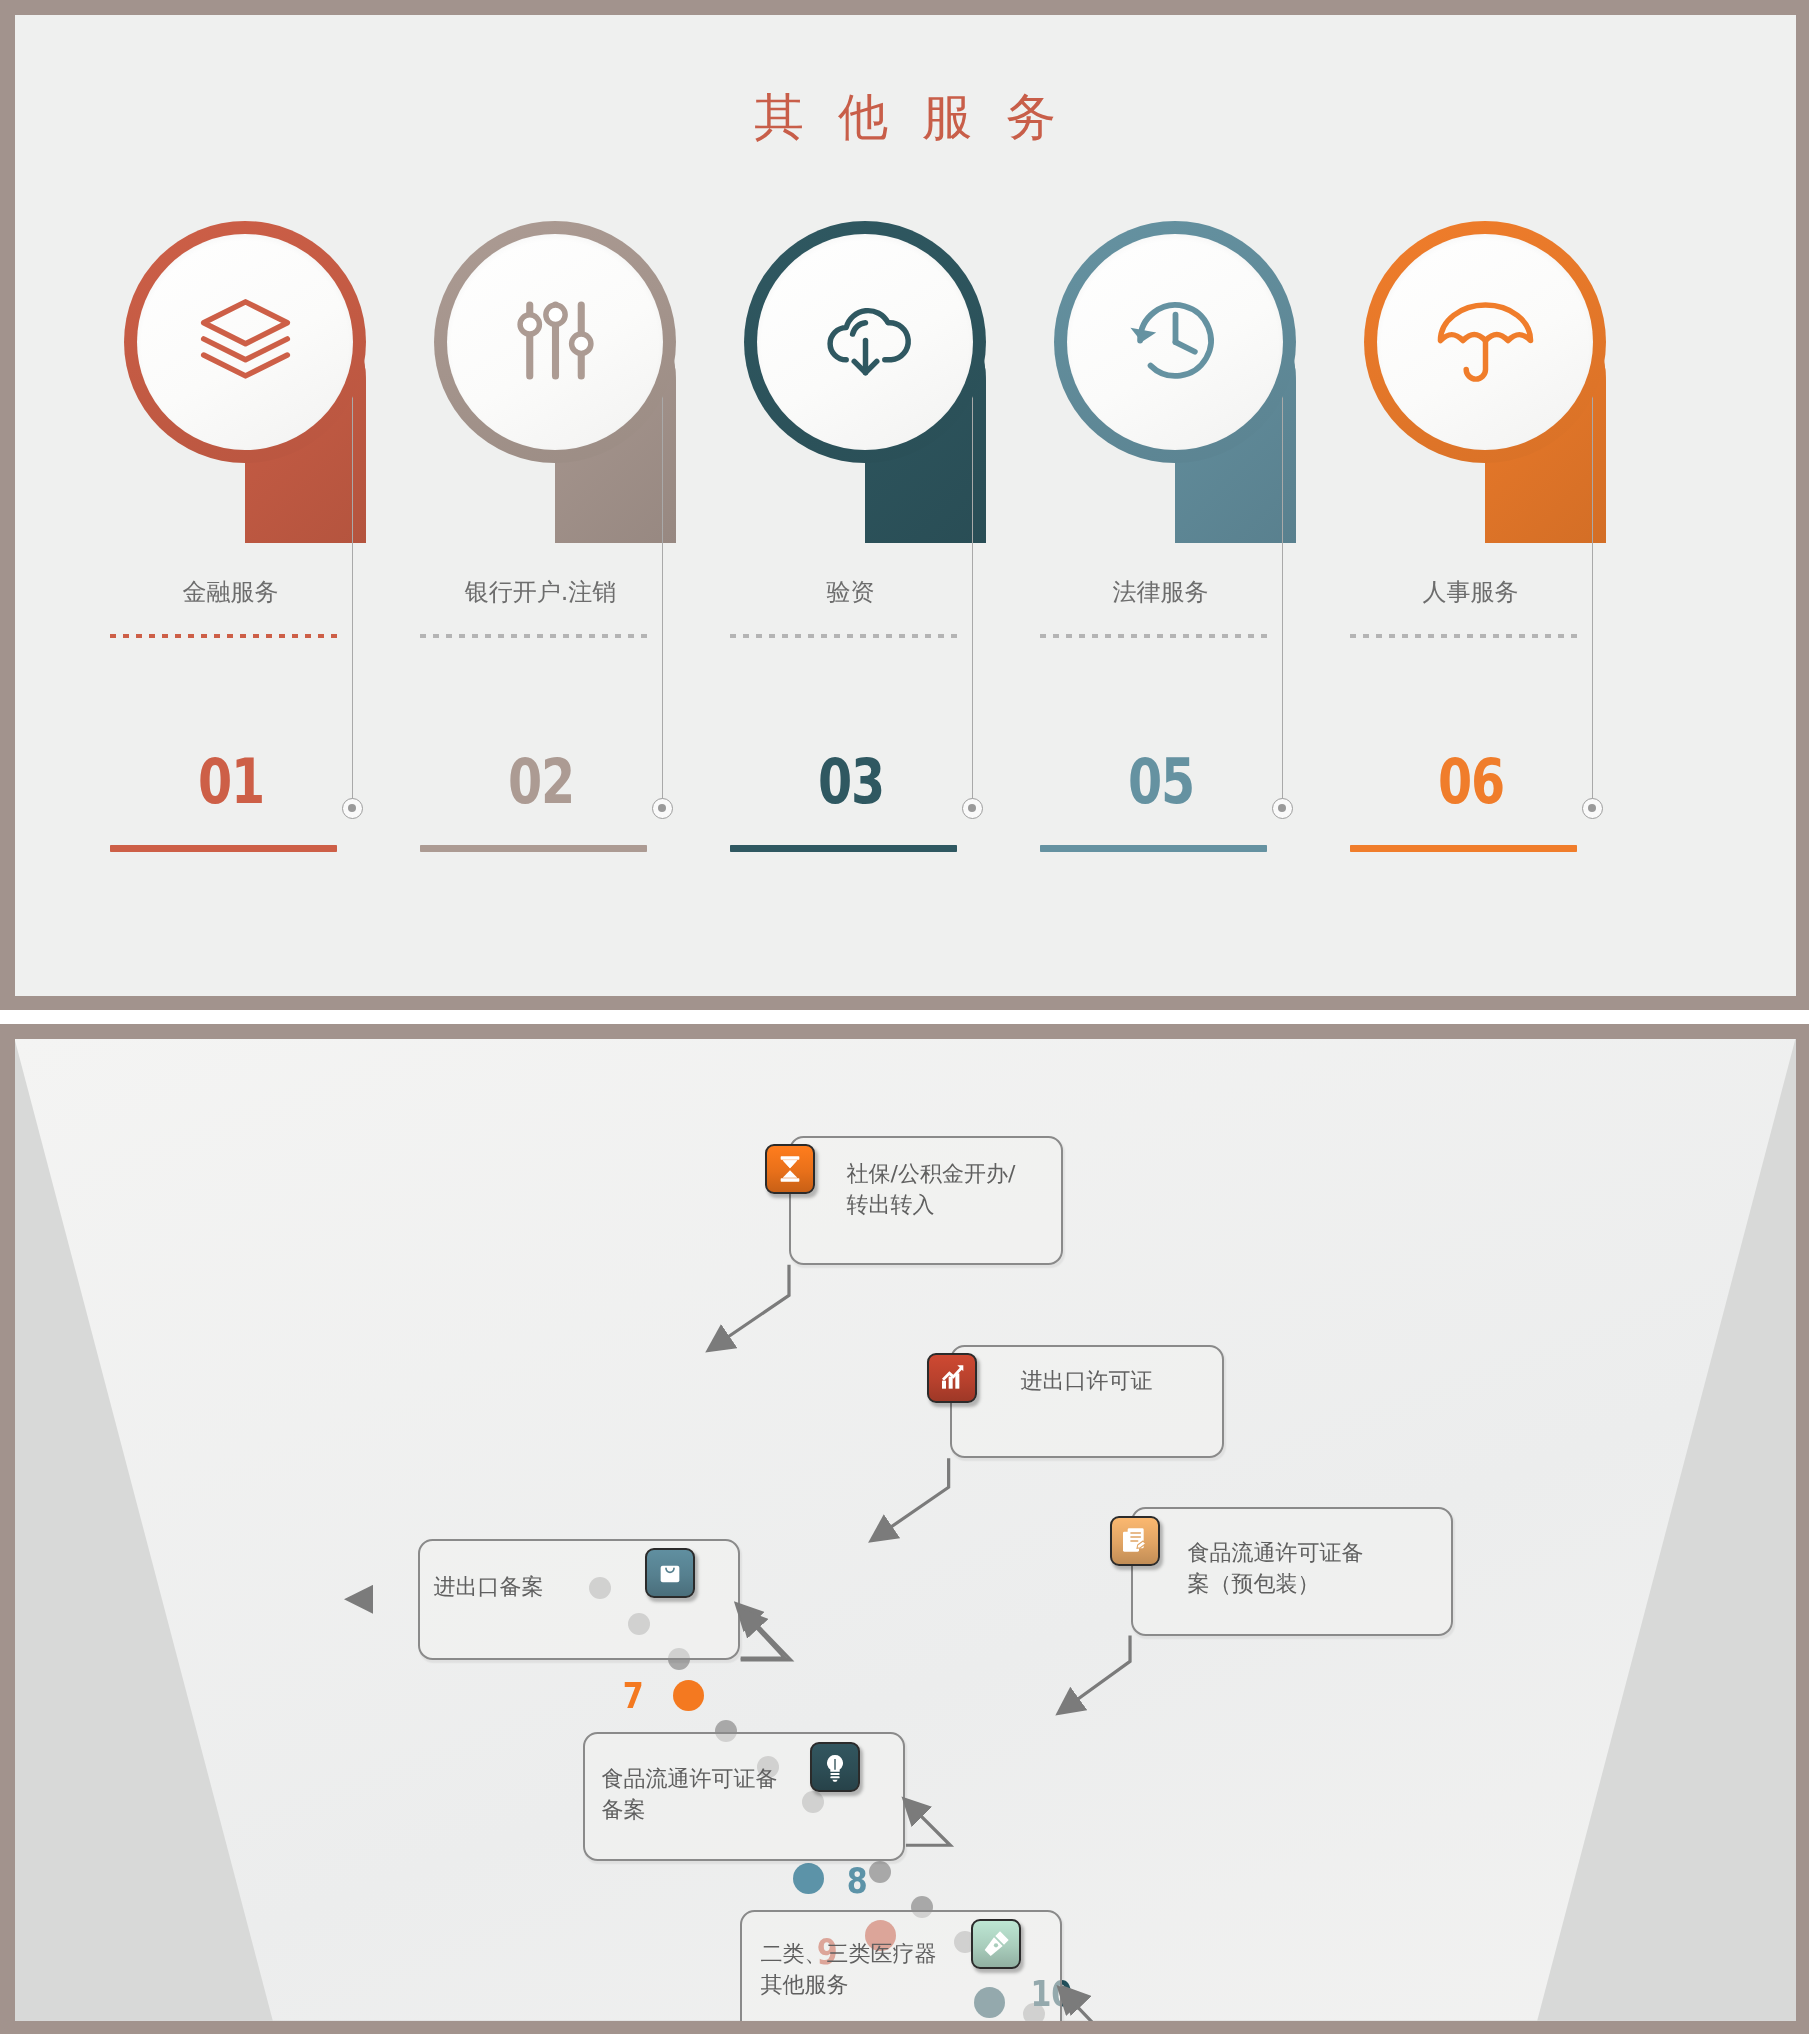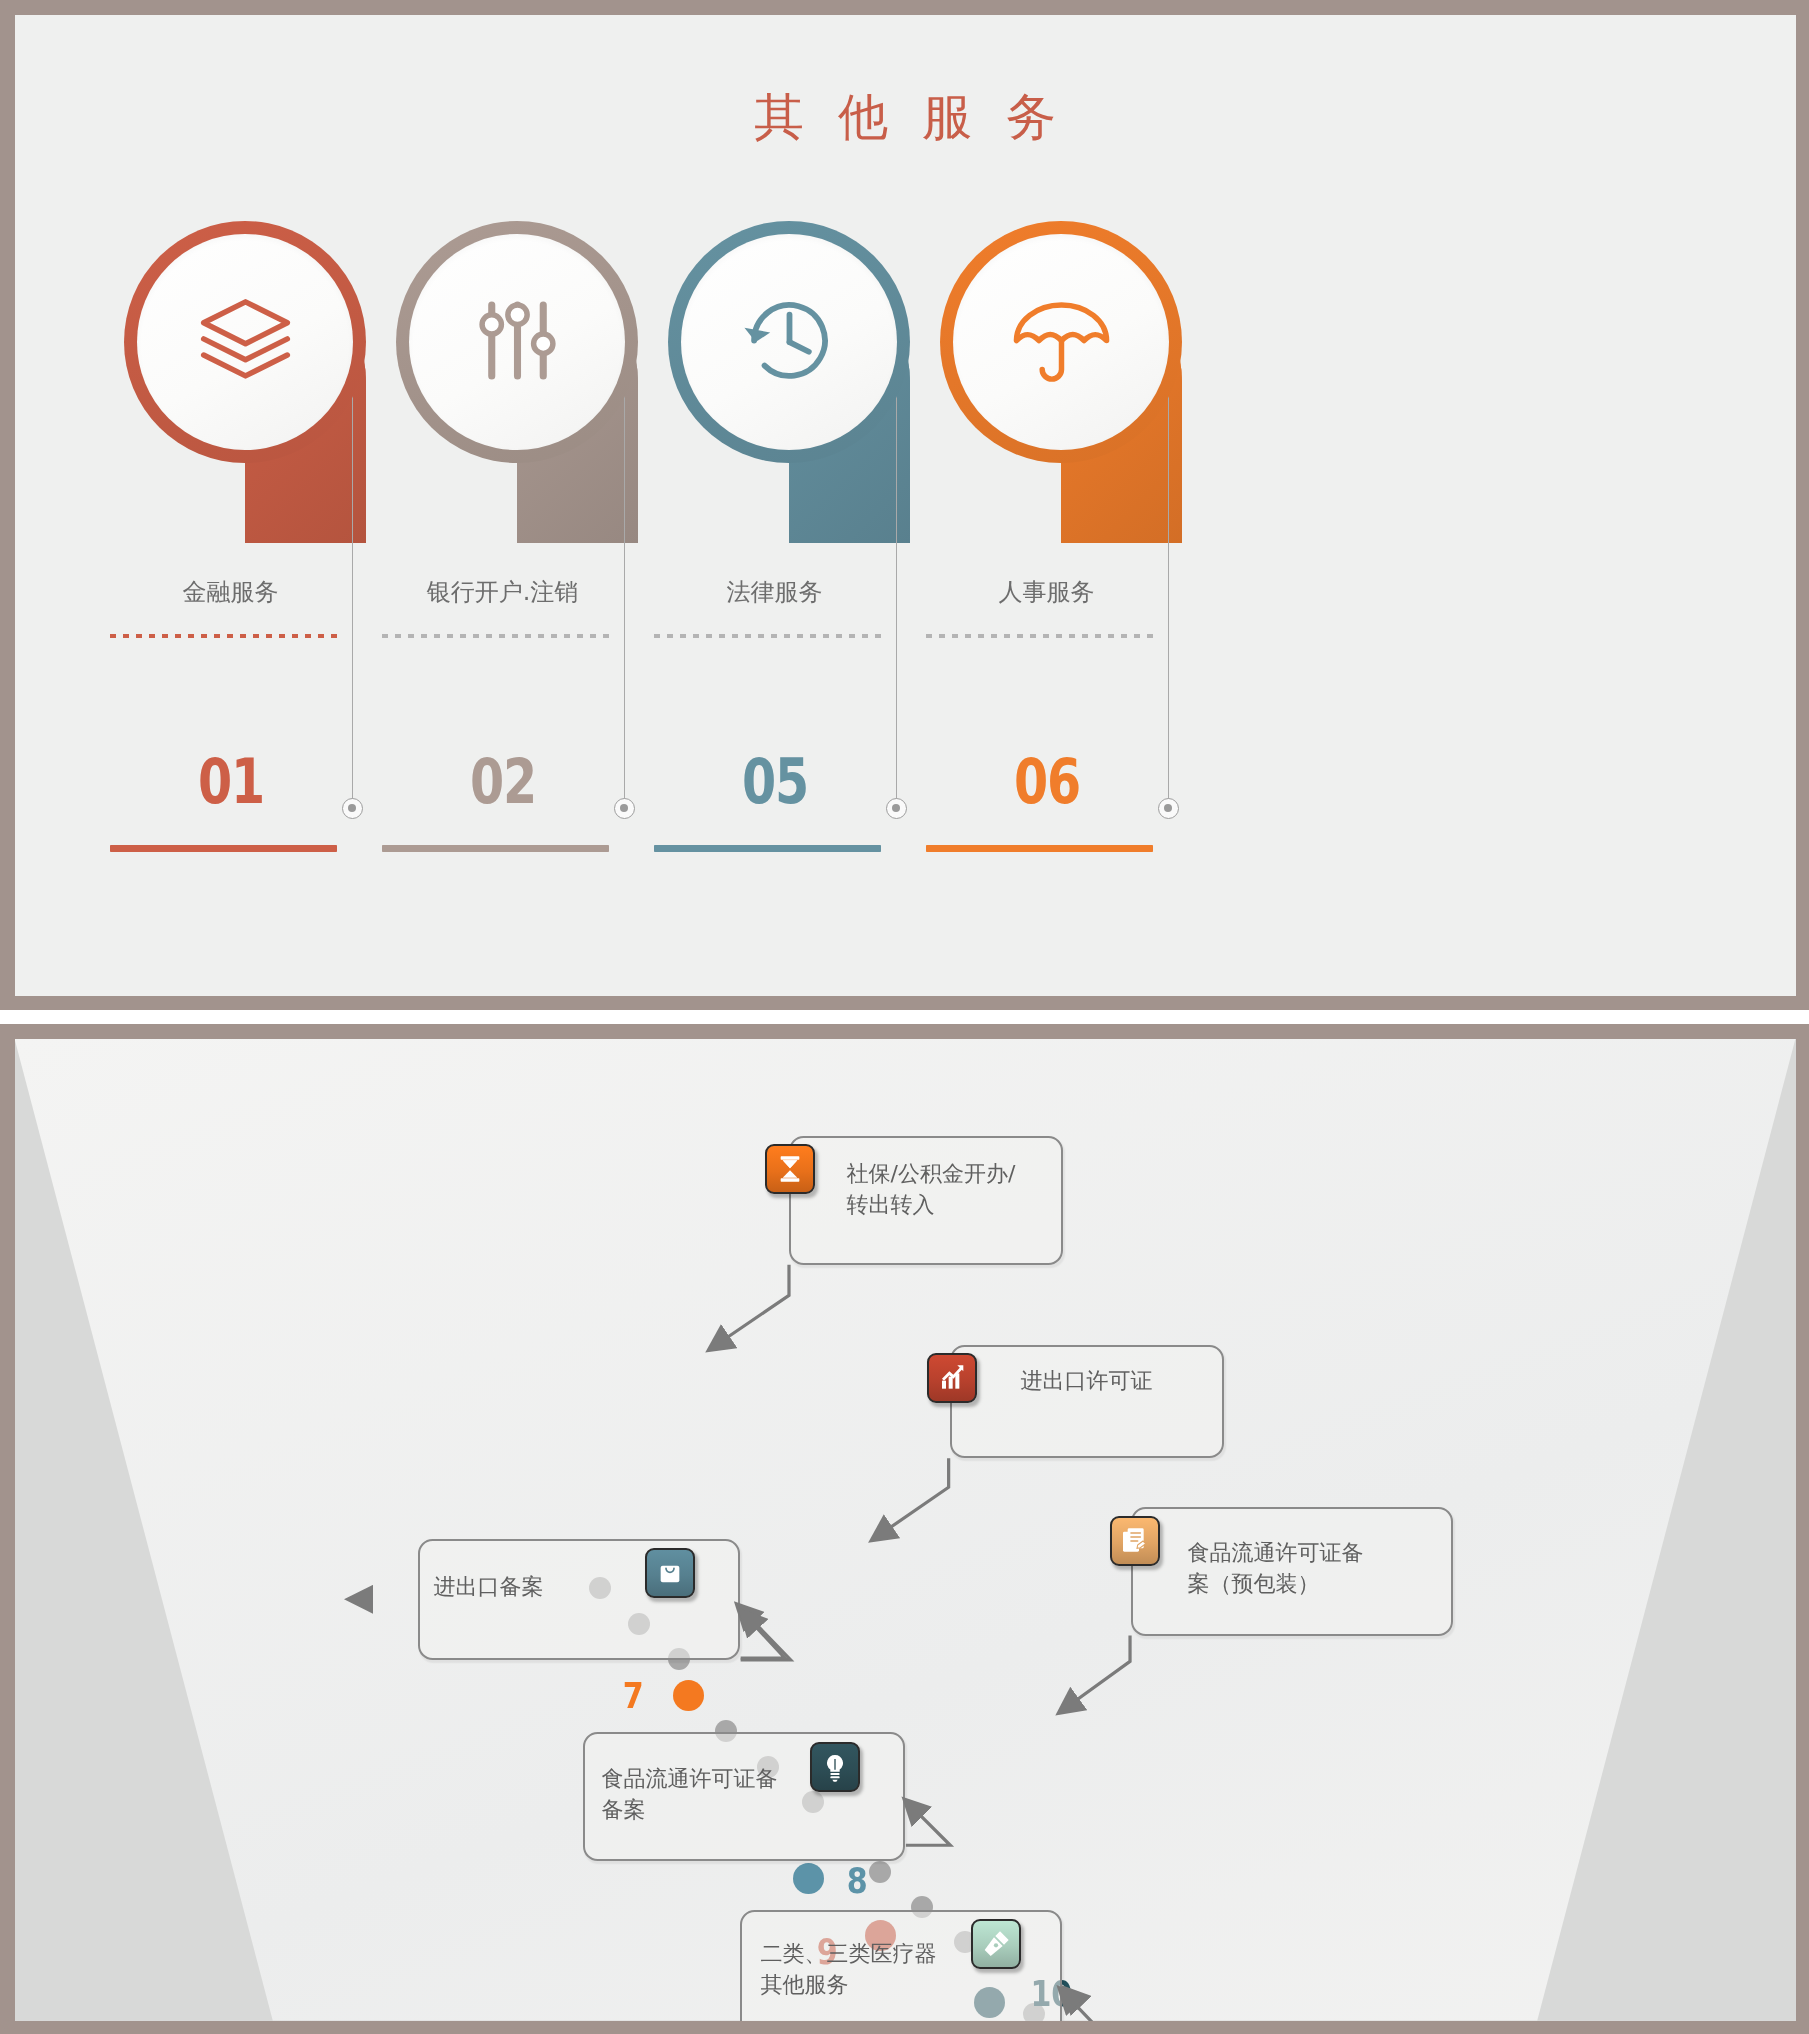--- a/index.html
+++ b/index.html
@@ -36,20 +36,21 @@
     text-indent: 34px;
     color: #c85e49;
     font-family: "DejaVu Sans", "Liberation Sans", sans-serif;
     font-weight: 400;
   }
 
   .cards {
     position: absolute; top: 206px; left: 95px;
     width: 1636px; height: 709px;
     display: flex;
+    gap: 38px;
   }
   .card {
     position: relative;
     width: 272px;
     height: 100%;
   }
 
   
   .pin-wrap {
     position: absolute; left: 14.5px; top: 0;
@@ -244,20 +245,44 @@
       </div>
     </div>
     <div class="card-label">银行开户.注销</div>
     <div class="dotline" style="background:repeating-linear-gradient(to right, #b4b4b4 0 6.4px, transparent 6.4px 13px);"></div>
     <div class="vline"></div>
     <div class="vnode">
               <i></i>
             </div>
     <div class="card-num" style="color:#ac9b93;">02</div>
     <div class="card-bar" style="background:#ac9b93;"></div>
+  </div>
+          <div class="card">
+    <div class="pin-wrap">
+      <div class="pin-tail" style="background:linear-gradient(135deg, #2f5861 0%, #294d55 100%);"></div>
+      <div class="pin-ring" style="background:linear-gradient(160deg, #2f5861 0%, #2a4f57 100%);"></div>
+      <div class="pin-face">
+        <span><svg viewBox="0 0 64 64">
+                    <g stroke="#2f5861" stroke-width="3.4" stroke-linecap="round" stroke-linejoin="round" fill="none">
+      <path d="M20 44a10 10 0 0 1 0-20 14 14 0 0 1 26-3 10 10 0 0 1 2 23h-4"></path>
+      <path d="M24 28a9 9 0 0 1 8-7"></path>
+                      <line x1="32" y1="32" x2="32" y2="52"></line>
+                      <path d="M25 45l7 7 7-7"></path>
+                    </g>
+                  </svg></span>
+      </div>
+    </div>
+    <div class="card-label">验资</div>
+    <div class="dotline" style="background:repeating-linear-gradient(to right, #b4b4b4 0 6.4px, transparent 6.4px 13px);"></div>
+    <div class="vline"></div>
+    <div class="vnode">
+              <i></i>
+            </div>
+    <div class="card-num" style="color:#2f5861;">03</div>
+    <div class="card-bar" style="background:#2f5861;"></div>
   </div>
           <div class="card">
     <div class="pin-wrap">
       <div class="pin-tail" style="background:linear-gradient(135deg, #6592a1 0%, #59808e 100%);"></div>
       <div class="pin-ring" style="background:linear-gradient(160deg, #6592a1 0%, #5b8391 100%);"></div>
       <div class="pin-face">
         <span><svg viewBox="0 0 64 64">
                     <g stroke="#6592a1" stroke-width="3.6" stroke-linecap="round" stroke-linejoin="round" fill="none">
       <path d="M10 32a22 22 0 1 1 6.5 15.6"></path>
                       <polyline points="4,24 11,33 20,27" fill="#6592a1" stroke="none"></polyline>

